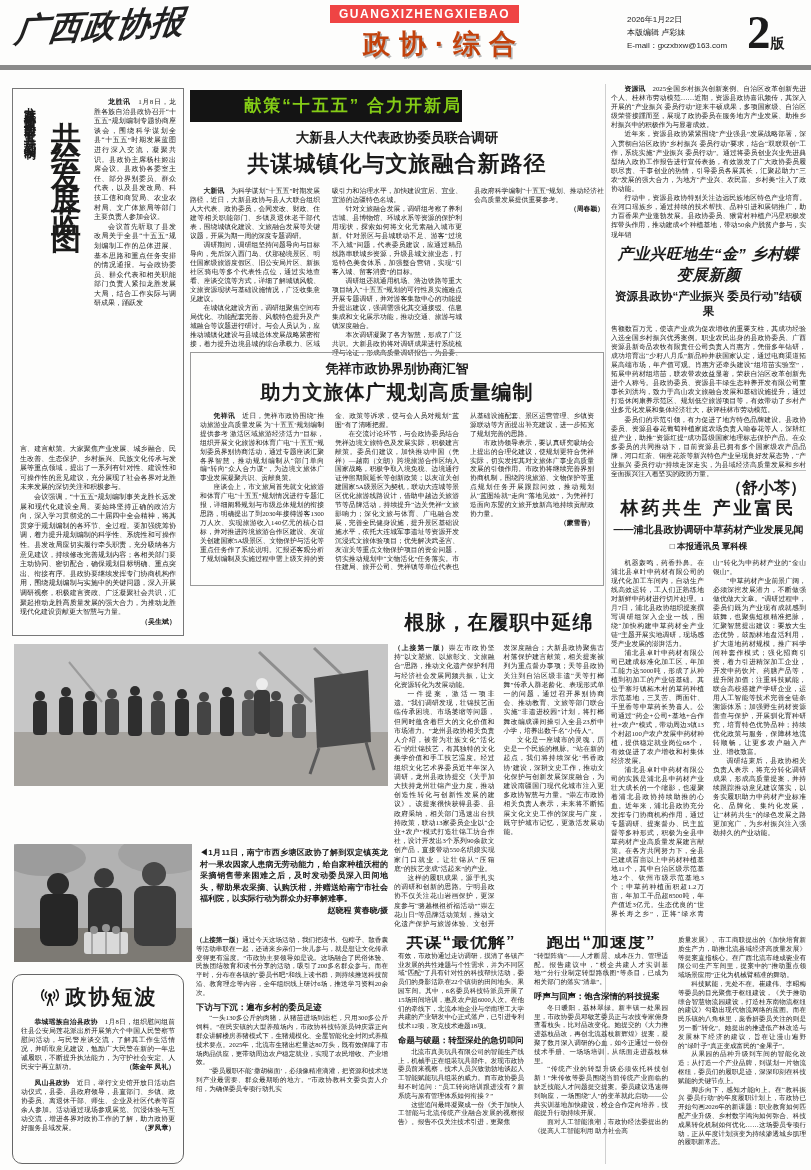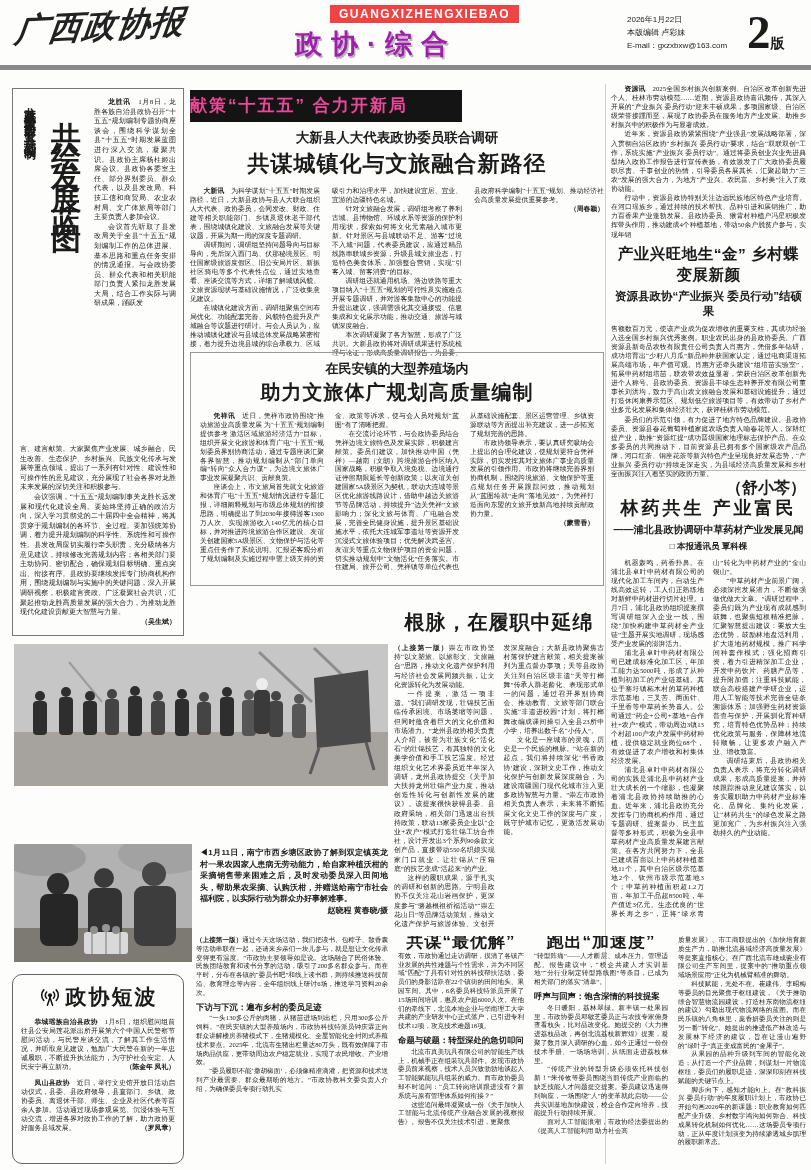--- a/index.html
+++ b/index.html
@@ -14,23 +14,23 @@
     font-family:"DejaVu Serif", serif; font-weight:bold; font-style:italic;
     font-size:33px; letter-spacing:1px; color:#222;
     transform:rotate(-3deg) skewX(-10deg); white-space:nowrap;
   }
   .banner-en {
     position:absolute; left:330px; top:5px; background:#ef4444; color:#fff;
     font-family:"Liberation Sans", sans-serif; font-size:12px; letter-spacing:1.5px;
     padding:2px 9px; font-weight:bold;
   }
   .section-title {
-    position:absolute; left:295px; top:26px; width:230px; text-align:left;
+    position:absolute; left:295px; top:26px; width:230px; text-align:right;
     font-family:"Liberation Sans", sans-serif; font-weight:900; font-size:27px;
-    letter-spacing:9px; color:#a21caf; text-shadow:1.5px 1.5px 0 #b5b5b5;
+    letter-spacing:9px; color:#c2410c; text-shadow:1.5px 1.5px 0 #b5b5b5;
   }
   .hdr-info {
     position:absolute; left:627px; top:13px; width:118px;
     font-family:"Liberation Sans", sans-serif; font-size:8px; line-height:13px; color:#222;
   }
   .page-num { position:absolute; left:747px; top:6px; font-size:47px; font-weight:bold; line-height:52px; }
   .page-num .lbl { font-size:14px; font-weight:bold; }
   .hdr-rule { position:absolute; left:0; top:65px; width:811px; height:5px; background:#8a8a8a; }
   
   .p { margin:0; text-indent:2em; text-align:justify; }
@@ -45,22 +45,22 @@
   .ls-kicker { writing-mode:vertical-rl; text-orientation:upright; width:20px;
     font-family:"Liberation Sans", sans-serif; font-weight:bold; font-size:12px;
     letter-spacing:2.5px; line-height:20px; }
   .ls-title { writing-mode:vertical-rl; text-orientation:upright; width:46px;
     font-family:"Liberation Sans", sans-serif; font-weight:900; font-size:30px;
     letter-spacing:21px; line-height:46px; margin:0 5px 0 3px; }
   .ls-body-top { flex:1; font-size:7px; line-height:9.6px; overflow:hidden; }
   .ls-rest { font-size:7px; line-height:9.6px; margin-top:3px; }
   
   .banner { position:absolute; left:190px; top:90px; width:272px; height:32px;
-    background:#141414; color:#ec4899; font-family:"Liberation Sans", sans-serif;
-    font-weight:900; font-size:17px; letter-spacing:2px; line-height:32px; text-align:left; }
+    background:#141414; color:#84cc16; font-family:"Liberation Sans", sans-serif;
+    font-weight:900; font-size:17px; letter-spacing:2px; line-height:32px; text-align:right; }
   
   .daxin { position:absolute; left:190px; top:129px; width:414px; }
   .daxin .kicker { font-size:13.5px; }
   .daxin .title { text-align:center; font-family:"Liberation Sans", sans-serif;
     font-weight:900; font-size:22px; letter-spacing:1px; margin:2px 0 7px; }
   .daxin .body { column-count:3; column-gap:12px; column-fill:auto; height:172px;
     font-size:6.8px; line-height:9px; overflow:hidden; }
   
   .px-box { position:absolute; left:190px; top:352px; width:414px; height:234px;
     border:1px solid #999; box-sizing:border-box; padding:7px 9px; overflow:hidden; }
@@ -73,21 +73,21 @@
   .genmai { position:absolute; left:394px; top:609px; width:210px; }
   .genmai .title { text-align:center; font-family:"Liberation Sans", sans-serif;
     font-weight:900; font-size:20px; letter-spacing:1px; }
   .genmai .body { column-count:2; column-gap:9px; column-fill:auto; height:288px;
     font-size:6.8px; line-height:9.2px; overflow:hidden; margin-top:7px; }
   
   .vrule { position:absolute; left:605px; top:84px; width:1px; height:1080px; background:#cfcfcf; }
   .ziyuan { position:absolute; left:611px; top:84px; width:195px; }
   .ziyuan .pre p, .ziyuan .post p { font-size:6.8px; line-height:9.1px; }
   .ziyuan .title { text-align:center; font-family:"Liberation Sans", sans-serif;
-    font-weight:900; font-size:15.5px; letter-spacing:0.5px; margin-top:5px; }
+    font-weight:900; font-size:15.5px; letter-spacing:0.5px; margin-top:5px;font-style:italic; }
   .ziyuan .subtitle { text-align:center; font-family:"Liberation Sans", sans-serif;
     font-weight:bold; font-size:11.5px; margin:3px 0 5px; }
   .hr-right { position:absolute; left:611px; top:470px; width:195px; height:1px; background:#bbb; }
   .linyao { position:absolute; left:611px; top:478px; width:195px; }
   .linyao .title { text-align:center; font-family:"Liberation Sans", sans-serif;
     font-weight:900; font-size:18px; letter-spacing:3px;margin-top:18px; }
   .linyao .subtitle { text-align:center; font-family:"Liberation Sans", sans-serif;
     font-weight:bold; font-size:10px; margin-top:3px; }
   .linyao .byline { text-align:center; font-size:8.5px; font-weight:bold; margin:4px 0 5px; }
   .linyao .body { column-count:2; column-gap:9px; column-fill:auto; height:372px;
@@ -160,21 +160,21 @@
       <p class="p">调研期间，调研组坚持问题导向与目标导向，先后深入西门岛、伏那秘境景区、明仕国家级旅游度假区、旧公安局片区、新振社区骑电等多个代表性点位，通过实地查看、座谈交流等方式，详细了解城镇风貌、文旅资源现状与基础设施情况，广泛收集意见建议。</p>
       <p class="p">在城镇化建设方面，调研组聚焦空间布局优化、功能配套完善、风貌特色提升及产城融合等议题进行研讨。与会人员认为，应推动城镇化建设与县城总体发展战略紧密衔接，着力提升边境县城的综合承载力、区域吸引力和治理水平，加快建设宜居、宜业、宜游的边疆特色名城。</p>
       <p class="p">针对文旅融合发展，调研组考察了养利古城、县博物馆、环城水系等资源的保护利用现状，探索如何将文化元素融入城市更新。针对景区与县城联动不足、游客“过境不入城”问题，代表委员建议，应通过精品线路串联城乡资源，升级县城文旅业态，打造特色美食体系，加强整合营销，实现“引客入城、留客消费”的目标。</p>
       <p class="p">调研组还就通用机场、浩边铁路等重大项目纳入“十五五”规划的可行性及实施难点开展专题调研，并对游客集散中心的功能提升提出建议，强调需强化其交通接驳、信息集成和文化展示功能，推动交通、旅游与城镇深度融合。</p>
       <p class="p">本次调研凝聚了各方智慧，形成了广泛共识。大新县政协将对调研成果进行系统梳理与论证，形成高质量调研报告，为县委、县政府科学编制“十五五”规划、推动经济社会高质量发展提供重要参考。</p>
       <div class="author">（周春颖）</div>
     </div>
   </div>
 
   <div class="px-box">
-    <div class="kicker">在民安镇的大型养殖场内</div>
+    <div class="kicker">凭祥市政协界别协商汇智</div>
     <div class="title">助力文旅体广规划高质量编制</div>
     <div class="body">
       <p class="p"><span class="lead">凭祥讯</span><span>　近日，凭祥市政协围绕“推动旅游业高质量发展 为‘十五五’规划编制提供参考 激活区域旅游经济活力”目标，组织开展文化旅游和体育广电“十五五”规划委员界别协商活动，通过专题座谈汇聚各界智慧，推动规划编制从“部门单向编”转向“众人合力谋”，为边境文旅体广事业发展凝聚共识、贡献良策。</span></p>
       <p class="p">座谈会上，市文旅局首先就文化旅游和体育广电“十五五”规划情况进行专题汇报，详细阐释规划与市级总体规划的衔接思路，明确提出了到2030年接待游客1300万人次、实现旅游收入140亿元的核心目标，并对推进跨境旅游合作区建设、友谊关创建国家5A级景区、文物保护与活化等重点任务作了系统说明。汇报还客观分析了规划编制及实施过程中需上级支持的资金、政策等诉求，使与会人员对规划“蓝图”有了清晰把握。</p>
       <p class="p">在交流讨论环节，与会政协委员结合凭祥边境文旅特色及发展实际，积极建言献策。委员们建议，加快推动中国（凭祥）—越南（文朗）跨境旅游合作区纳入国家战略，积极争取入境免税、边境通行证停留期限延长等创新政策；以友谊关创建国家5A级景区为契机，联动大连城等景区优化旅游线路设计，借助中越边关旅游节等品牌活动，持续提升“边关凭祥”文旅影响力；深化文旅与体育、广电融合发展，完善全民健身设施，提升景区基础设施水平，依托大连城军事遗址等资源开发沉浸式文旅体验项目；优先解决武圣宫、友谊关等重点文物保护项目的资金问题，切实推动规划中“文物活化”任务落实。市住建局、旅开公司、凭祥镇等单位代表也从基础设施配套、景区运营管理、乡镇资源联动等方面提出补充建议，进一步拓宽了规划完善的思路。</p>
       <p class="p">市政协领导表示，要认真研究吸纳会上提出的合理化建议，使规划更符合凭祥实际，切实发挥其对文旅体广事业高质量发展的引领作用。市政协将继续完善界别协商机制，围绕跨境旅游、文物保护等重点规划任务开展跟踪问效，推动规划从“蓝图绘就”走向“落地见效”，为凭祥打造面向东盟的文旅开放新高地持续贡献政协力量。</p>
       <div class="author">（蒙雪香）</div>
     </div>
   </div>
 

